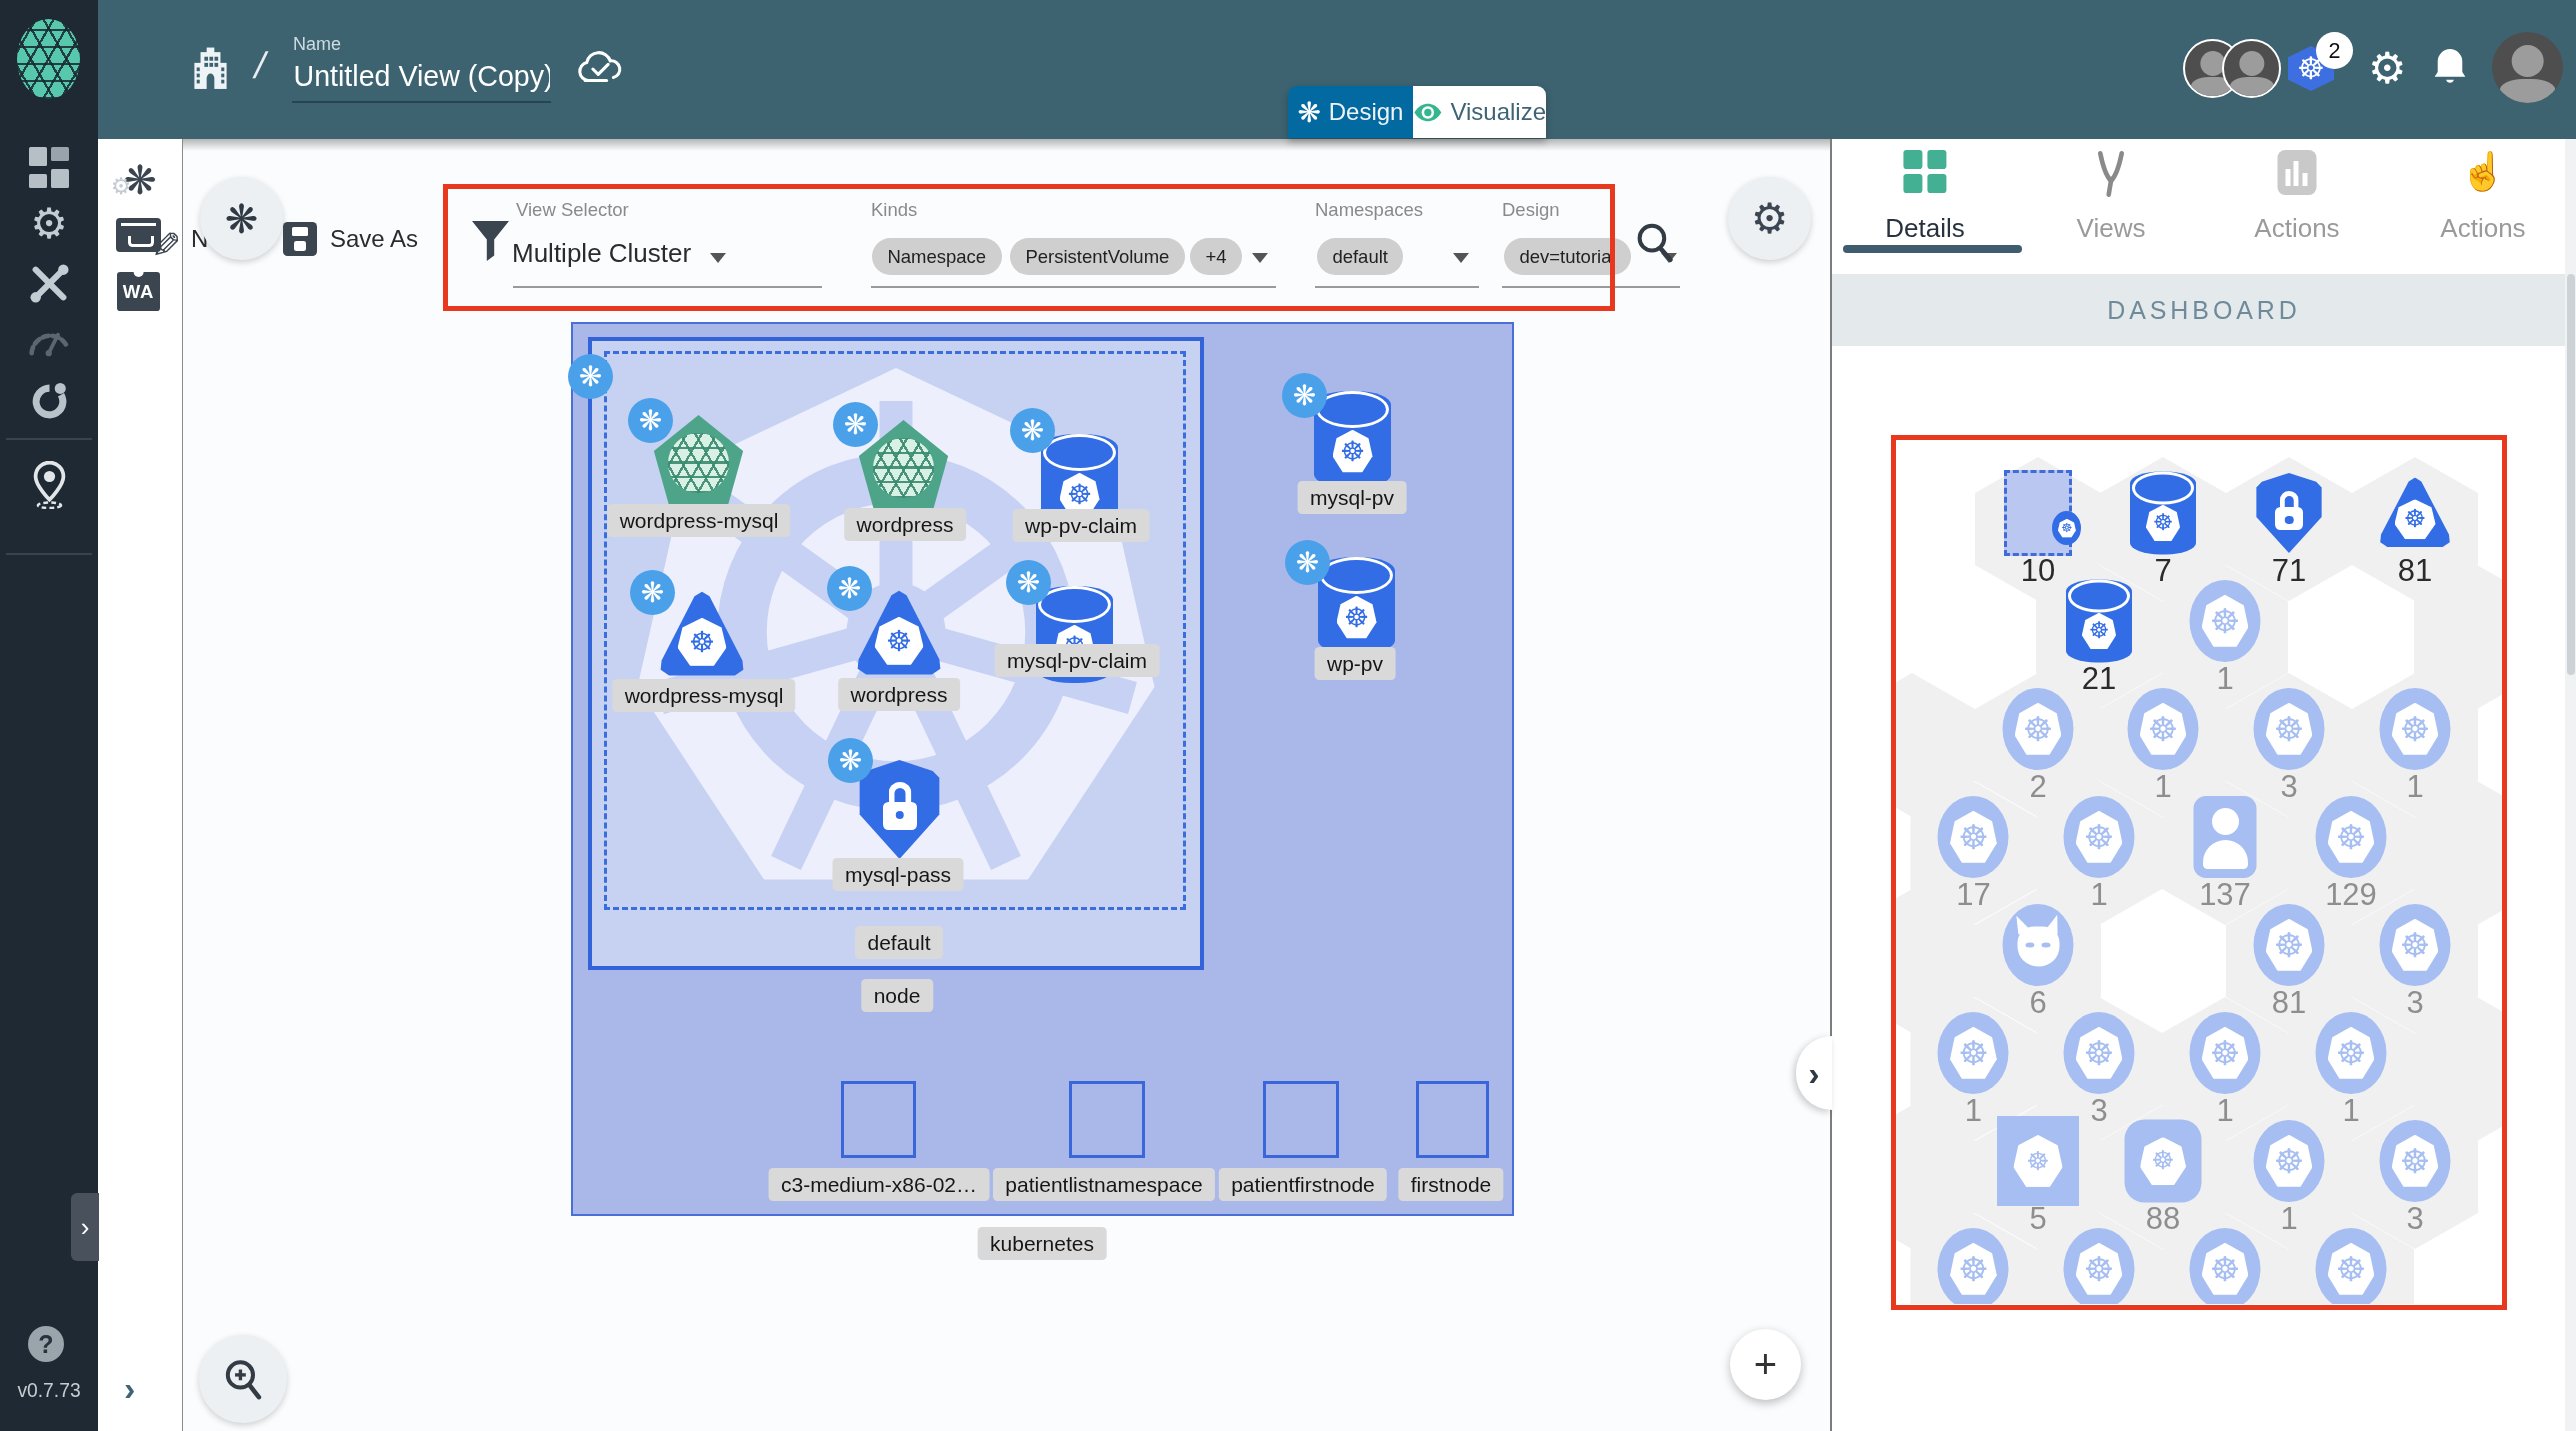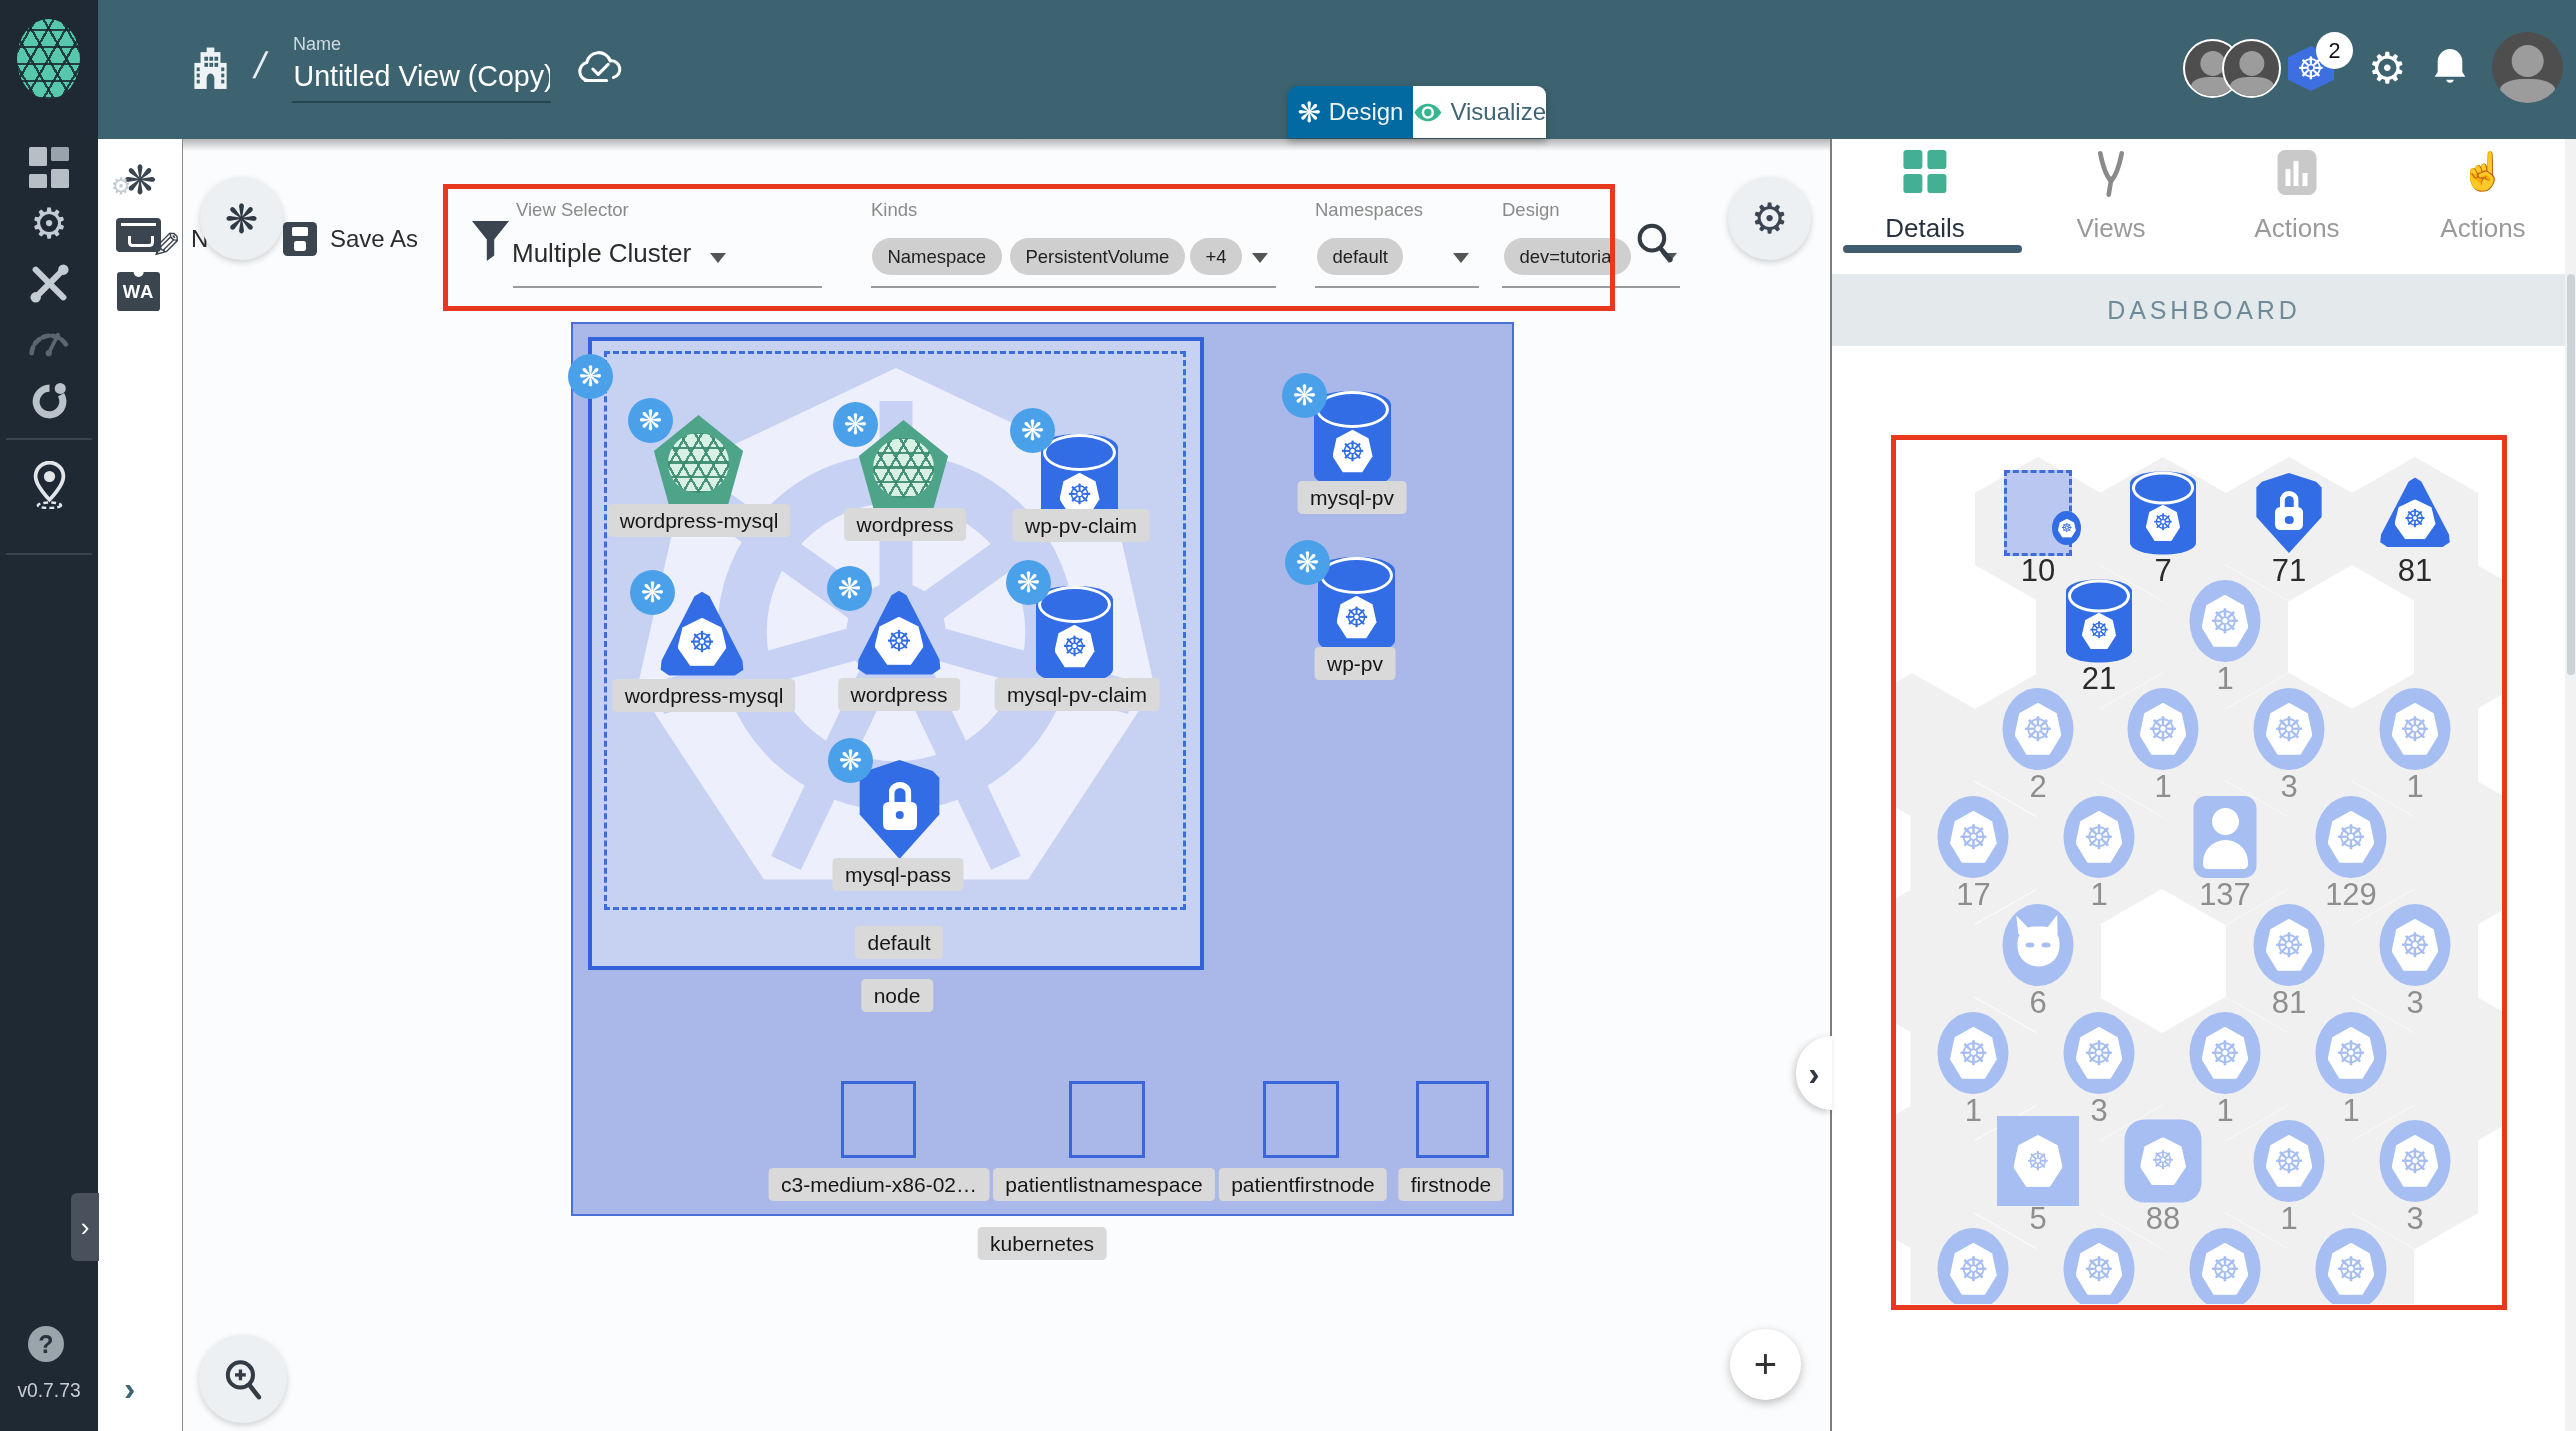--- a/index.html
+++ b/index.html
@@ -433,21 +433,21 @@
     </div>
   <div class="abs swirl" style="left:827px;top:566px"></div>
   <div class="chip" style="left:899px;top:678px">wordpress</div>
 
   <div class="cn ik-cyl cn-cyl" style="left:1036px;top:586px">
       <div class="hept">
         <span class="wheel"></span>
       </div>
     </div>
   <div class="abs swirl" style="left:1006px;top:560px"></div>
-  <div class="chip" style="left:1077px;top:678px">mysql-pv-claim</div>
+  <div class="chip" style="left:1077px;top:644px">mysql-pv-claim</div>
 
   <div class="cn ik-shield cn-shield" style="left:858px;top:760px">
     <div class="lk-sh"></div>
       <div class="lk-b"></div>
   </div>
   <div class="abs swirl" style="left:828px;top:738px"></div>
   <div class="chip" style="left:898px;top:858px">mysql-pass</div>
 
   <div class="chip" style="left:899px;top:926px">default</div>
   <div class="chip" style="left:897px;top:979px">node</div>

